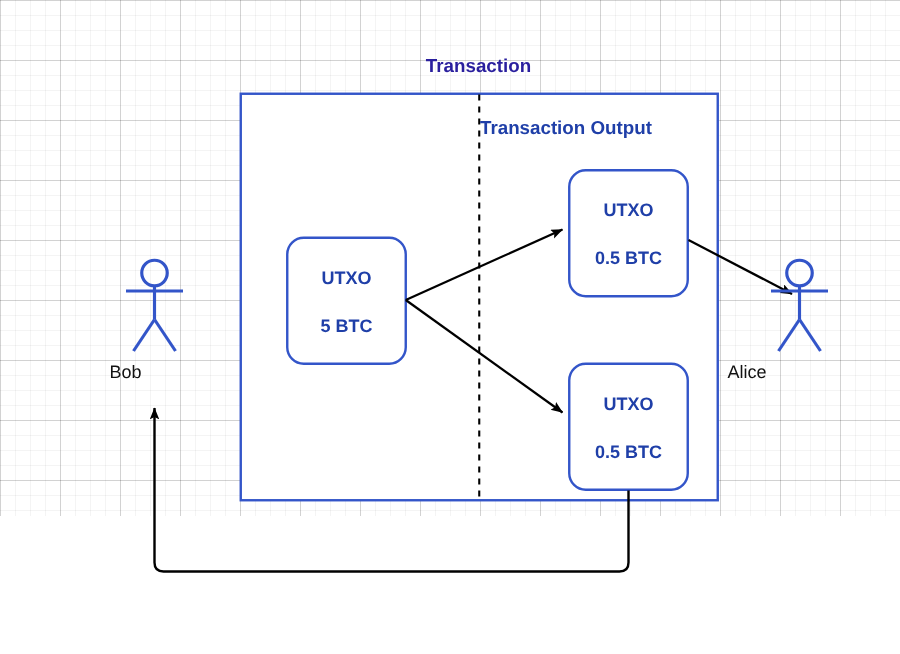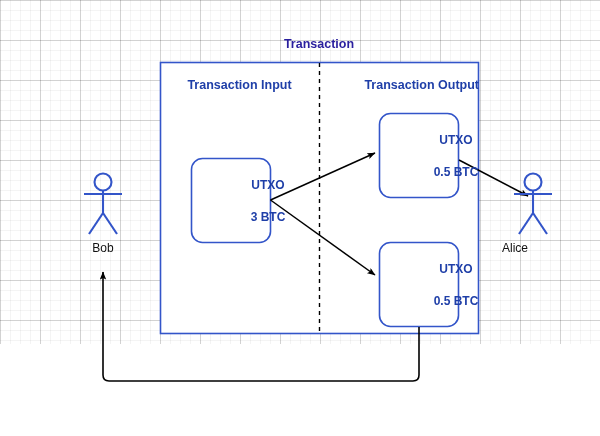--- a/index.html
+++ b/index.html
@@ -53,49 +53,47 @@
     top: 79px;
     width: 159px;
     text-align: center;
     font-size: 12.5px;
     color: #1f3fa8;
   }
   #output-section-label {
     left: 320px;
     top: 79px;
     width: 159px;
-    text-align: right;
+    text-align: left;
     font-size: 12.5px;
     color: #1f3fa8;
   }
   .utxo-label {
     font-size: 12px;
     color: #1f3fa8;
     text-align: center;
     font-weight: bold;
   }
   .utxo-box-text {
     position: absolute;
     display: flex;
     flex-direction: column;
     align-items: center;
     justify-content: center;
     gap: 18px;
-    margin-left: 37px;
   }
   #utxo-in-text { left: 191px; top: 158px; width: 80px; height: 85px; }
   #utxo-out1-text { left: 379px; top: 113px; width: 80px; height: 85px; }
   #utxo-out2-text { left: 379px; top: 242px; width: 80px; height: 85px; }
 
   .person-label {
     position: absolute;
     font-size: 12px;
     color: #111111;
     font-weight: normal;
-    text-align: center;
     white-space: nowrap;
   }
   #bob-label { left: 73px; top: 241px; width: 60px; }
   #alice-label { left: 485px; top: 241px; width: 60px; }
 </style>
 </head>
 <body>
 
 <div id="canvas">
 
@@ -136,27 +134,26 @@
       <circle cx="533" cy="182" r="8.5"></circle>
       <line x1="514" y1="194" x2="552" y2="194"></line>
       <line x1="533" y1="191" x2="533" y2="213"></line>
       <line x1="533" y1="213" x2="519" y2="234"></line>
       <line x1="533" y1="213" x2="547" y2="234"></line>
     </g>
   </svg>
 
   <div class="lbl" id="transaction-title">Transaction</div>
 
-  <div class="lbl" id="input-section-label">Transaction Input</div>
 
   <div class="lbl" id="output-section-label">Transaction Output</div>
 
   <div class="utxo-box-text" id="utxo-in-text">
     <div class="utxo-label">UTXO</div>
-    <div class="utxo-label">3 BTC</div>
+    <div class="utxo-label">5 BTC</div>
   </div>
 
   <div class="utxo-box-text" id="utxo-out1-text">
     <div class="utxo-label">UTXO</div>
     <div class="utxo-label">0.5 BTC</div>
   </div>
 
   <div class="utxo-box-text" id="utxo-out2-text">
     <div class="utxo-label">UTXO</div>
     <div class="utxo-label">0.5 BTC</div>

